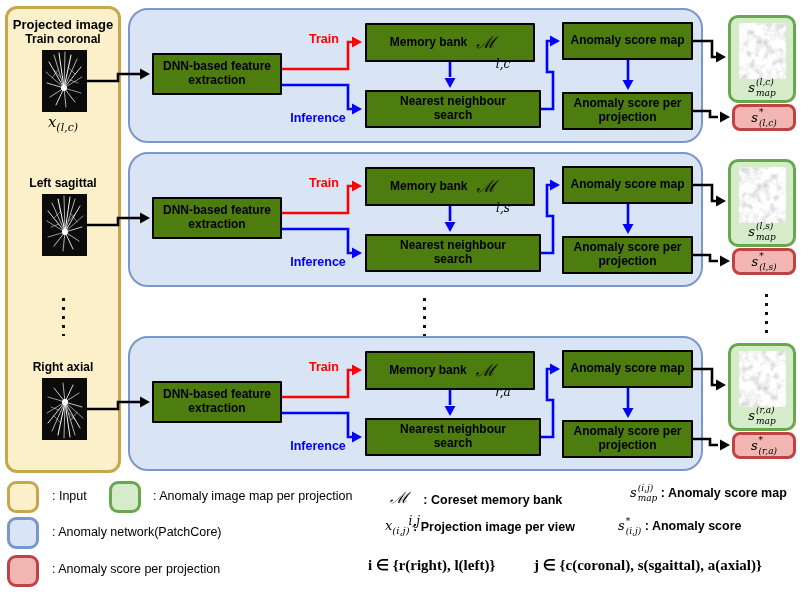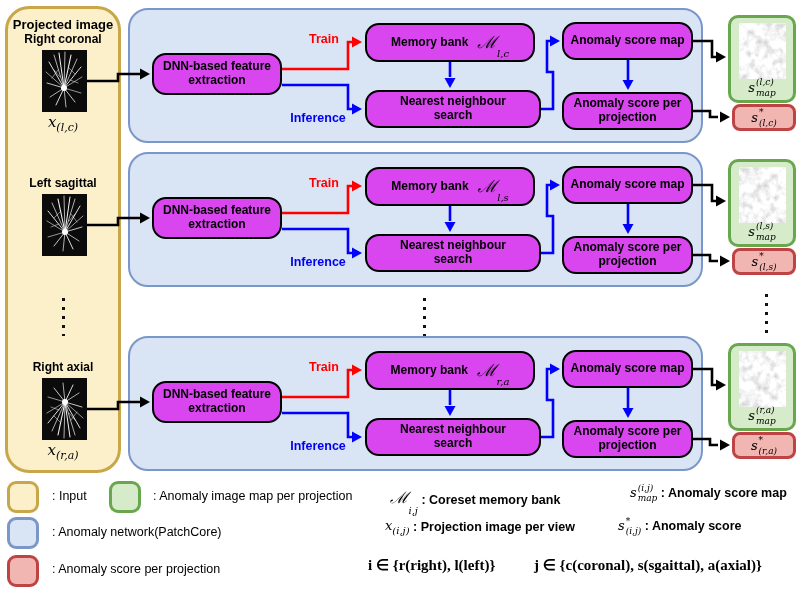--- a/index.html
+++ b/index.html
@@ -1,49 +1,49 @@
 <!DOCTYPE html>
 <html><head>
 <meta charset="utf-8">
 <style>
   html,body{margin:0;padding:0;background:#fff;}
   #fig{position:relative;width:810px;height:595px;background:#fff;overflow:hidden;
        font-family:"Liberation Sans",sans-serif;color:#000;}
 
   
   .ypanel{position:absolute;left:5px;top:6px;width:116px;height:467px;
-          background:#FBF0CA;border:3px solid #C8A74B;border-radius:24px;box-sizing:border-box;}
+          background:#FBF0CA;border:3px solid #C8A74B;border-radius:12px;box-sizing:border-box;}
   .ptitle{position:absolute;left:0;top:8px;width:100%;text-align:center;
           font-weight:bold;font-size:13px;}
   .row{position:absolute;left:0;width:810px;height:135px;}
   .bluepanel{position:absolute;left:128px;top:0;width:575px;height:135px;
              background:#D9E4F5;border:2.5px solid #7B97C9;border-radius:20px;box-sizing:border-box;}
   .wires{position:absolute;left:0;top:0;width:810px;height:135px;pointer-events:none;}
 
   
   .view-label{position:absolute;left:8px;top:24px;width:110px;text-align:center;
               font-weight:bold;font-size:12px;}
   .proj-img{position:absolute;left:42px;top:42px;width:45px;height:62px;}
   .x-label{position:absolute;left:8px;top:105px;width:110px;text-align:center;
            font-family:"DejaVu Serif",serif;font-style:italic;font-size:15px;}
   .x-label sub{font-size:11px;}
 
   
-  .box{position:absolute;background:#d946ef;border:2.5px solid #000;border-radius:14px;
+  .box{position:absolute;background:#4d7c0f;border:2.5px solid #000;border-radius:1px;
        box-sizing:border-box;display:flex;flex-direction:column;align-items:center;
        justify-content:center;text-align:center;font-weight:bold;font-size:12px;line-height:1.15;}
   .dnn {left:152px;top:45px;width:130px;height:42px;}
   .mem {left:365px;top:15px;width:170px;height:39px;flex-direction:row;}
   .nns {left:365px;top:82px;width:176px;height:38px;}
   .asm {left:562px;top:14px;width:131px;height:38px;}
   .aspp{left:562px;top:84px;width:131px;height:38px;}
   .mcal{font-family:"DejaVu Serif",serif;font-style:italic;font-weight:normal;
         font-size:17px;margin-left:9px;}
   .msub{font-family:"DejaVu Serif",serif;font-style:italic;font-weight:normal;
-        font-size:10px;position:relative;top:11px;}
+        font-size:12px;position:relative;top:22px;}
 
   .train{position:absolute;left:292px;top:24px;width:64px;text-align:center;
          color:#ff0000;font-weight:bold;font-size:12.5px;}
   .inference{position:absolute;left:282px;top:103px;width:72px;text-align:center;
              color:#0000ee;font-weight:bold;font-size:12.5px;}
 
   
   .greenbox{position:absolute;left:728px;top:7px;width:68px;height:88px;box-sizing:border-box;
             background:#D6EBC9;border:3px solid #68A74D;border-radius:10px;}
   .mapimg{position:absolute;left:8px;top:5px;width:47px;height:56px;}
@@ -140,21 +140,21 @@
 
   <div class="ypanel">
     <div class="ptitle">Projected image</div>
   </div>
 
   <div class="row" style="top:8px">
     <div class="bluepanel"></div>
     <svg class="wires" viewBox="0 0 810 135">
         <use href="#wirerow"></use>
       </svg>
-    <div class="view-label">Right coronal</div>
+    <div class="view-label">Train coronal</div>
     <div class="proj-img">
       <svg viewBox="0 0 45 62" width="45" height="62">
           <use href="#lungshape"></use>
         </svg>
     </div>
     <div class="x-label"><span>x</span><sub>(l,c)</sub></div>
     <div class="box dnn">
       <span>DNN-based feature</span>
       <span>extraction</span>
     </div>
@@ -259,21 +259,20 @@
         <use href="#wirerow"></use>
       </svg>
     <div class="view-label">Right axial</div>
     <div class="proj-img">
       <svg viewBox="0 0 45 62" width="45" height="62">
           <g transform="rotate(180,22.5,31)">
             <use href="#lungshape"></use>
           </g>
         </svg>
     </div>
-    <div class="x-label"><span>x</span><sub>(r,a)</sub></div>
     <div class="box dnn">
       <span>DNN-based feature</span>
       <span>extraction</span>
     </div>
     <div class="train">Train</div>
     <div class="inference">Inference</div>
     <div class="box mem">
       <span>Memory bank</span>
       <span class="mcal">ℳ</span>
       <span class="msub">r,a</span>

